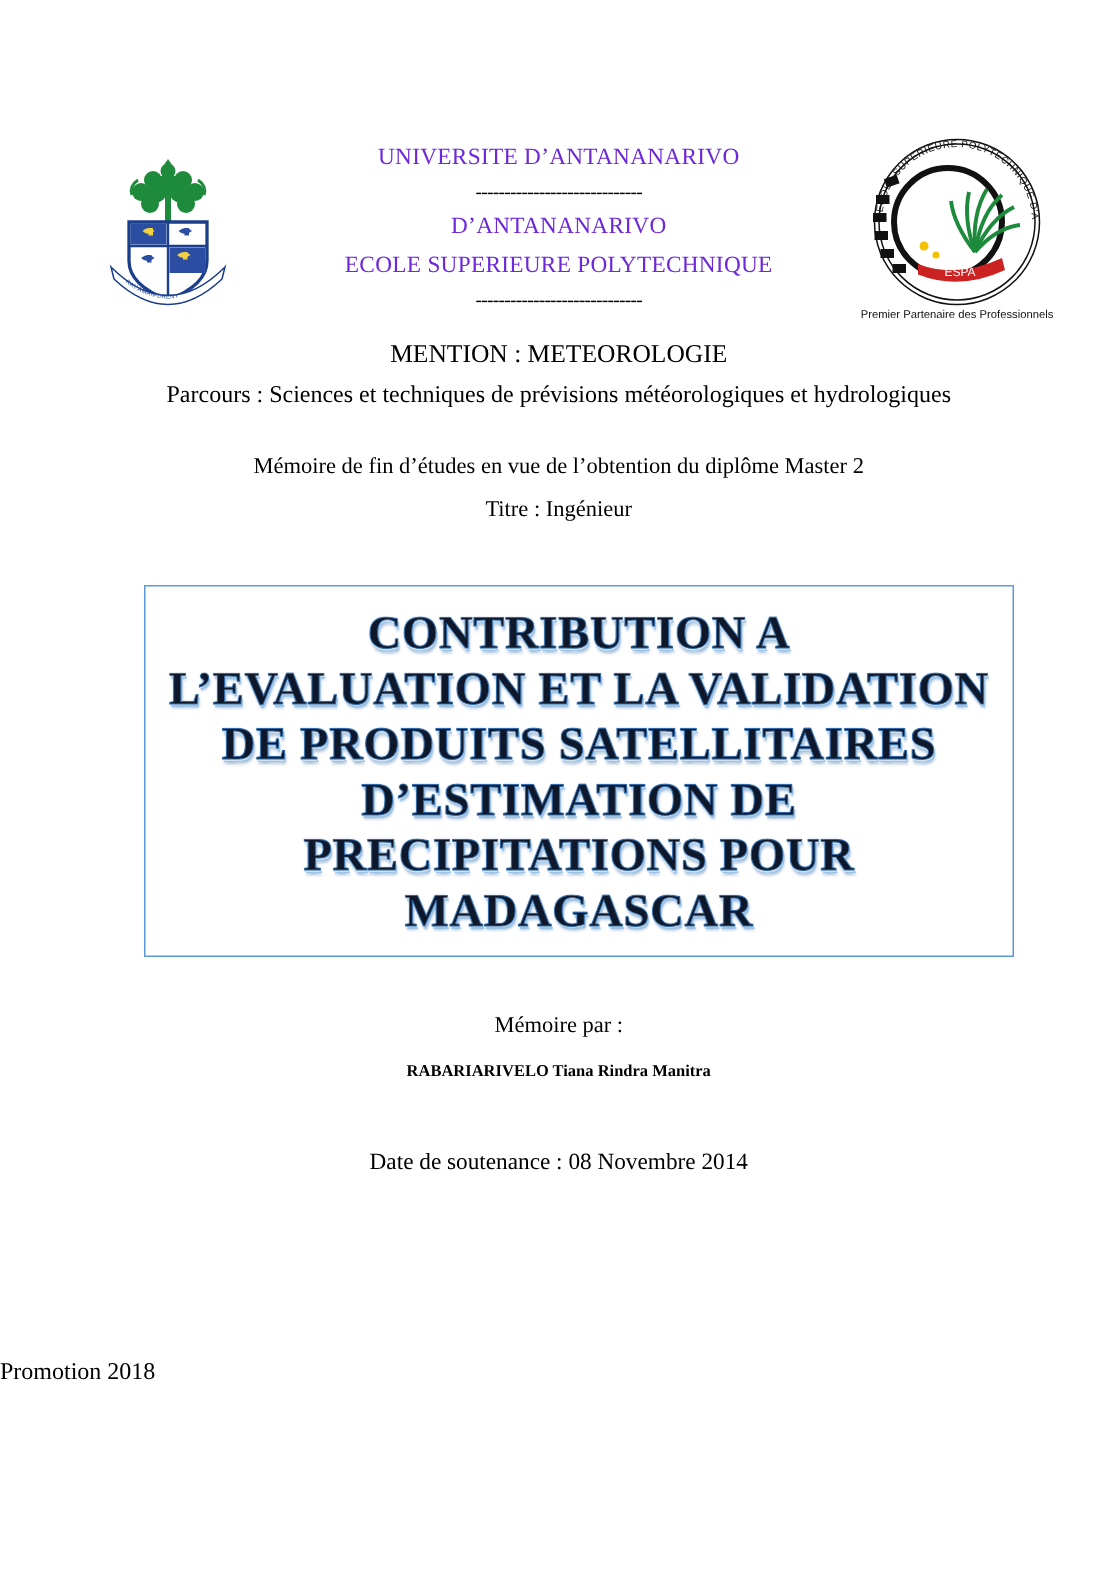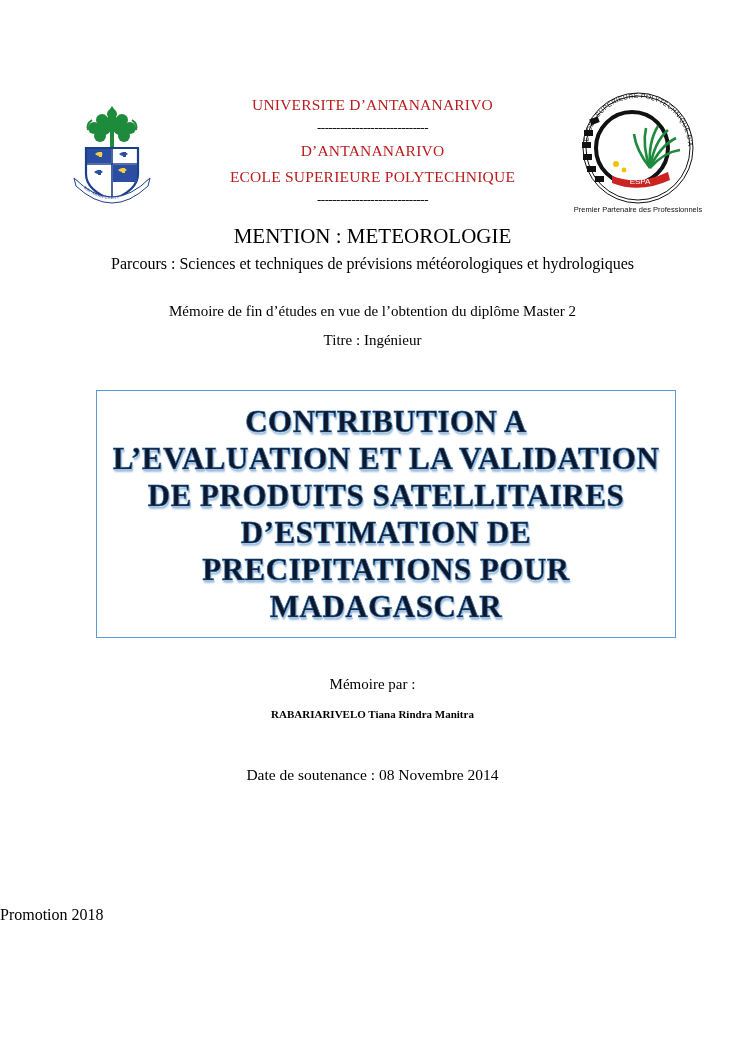--- a/index.html
+++ b/index.html
@@ -44,31 +44,31 @@
     position: absolute;
     left: 0;
     top: 92px;
     width: 745px;
     text-align: center;
   }
   .header-line {
     font-size: 15.5px;
     letter-spacing: 0.2px;
     line-height: 26px;
-    color: #b91c1c;
+    color: #6d28d9;
   }
   .dashes {
     font-size: 13px;
     line-height: 20px;
     letter-spacing: -0.5px;
     color: #000;
   }
   .mention {
     margin-top: 12px;
-    font-size: 21px;
+    font-size: 17px;
     line-height: 28px;
   }
   .parcours {
     font-size: 16px;
     line-height: 28px;
   }
   .memoire {
     margin-top: 18px;
     font-size: 15px;
     line-height: 30px;

